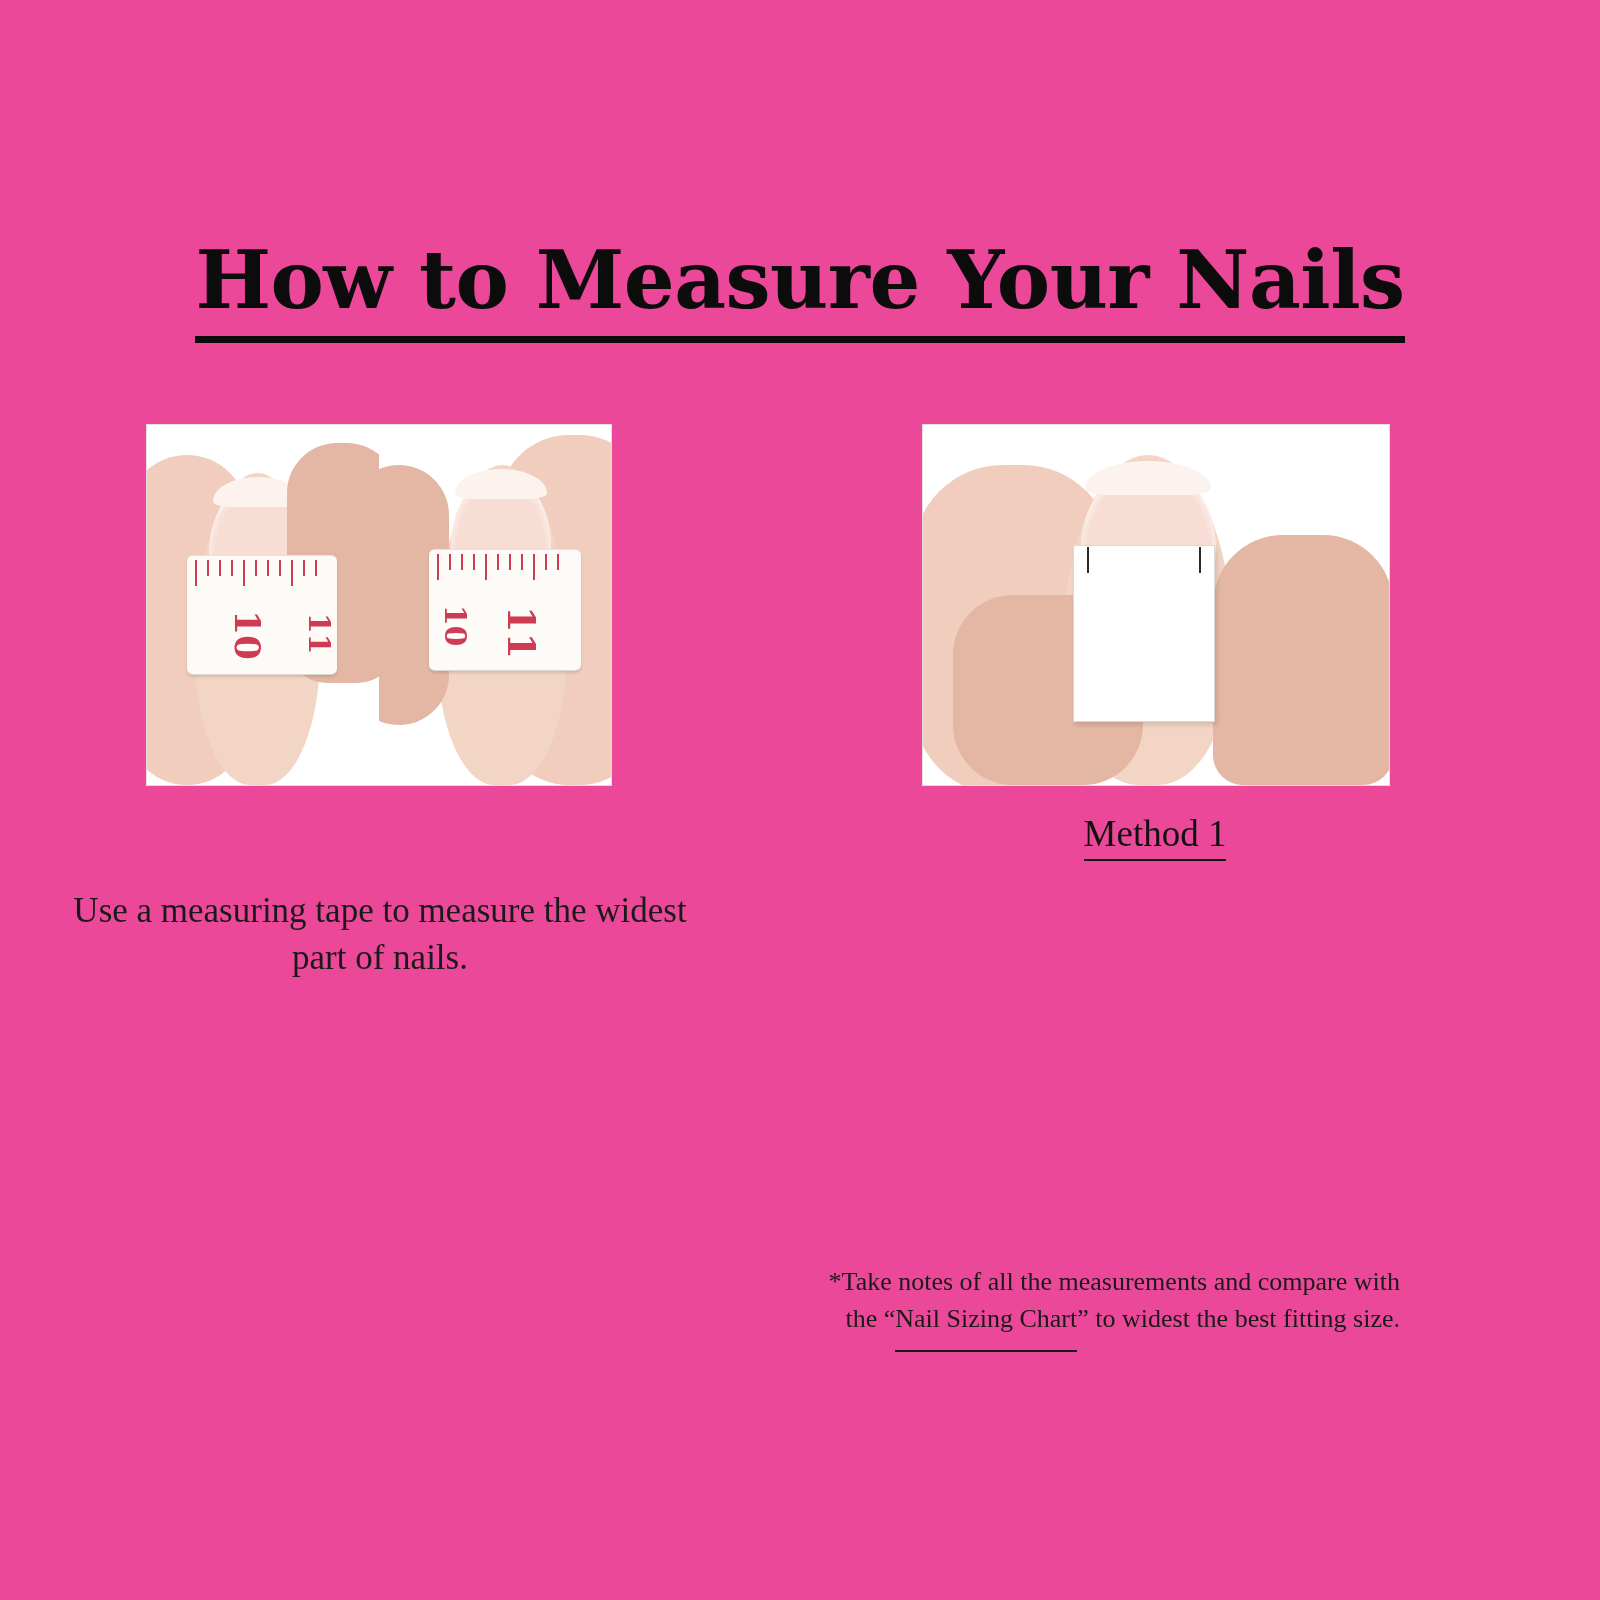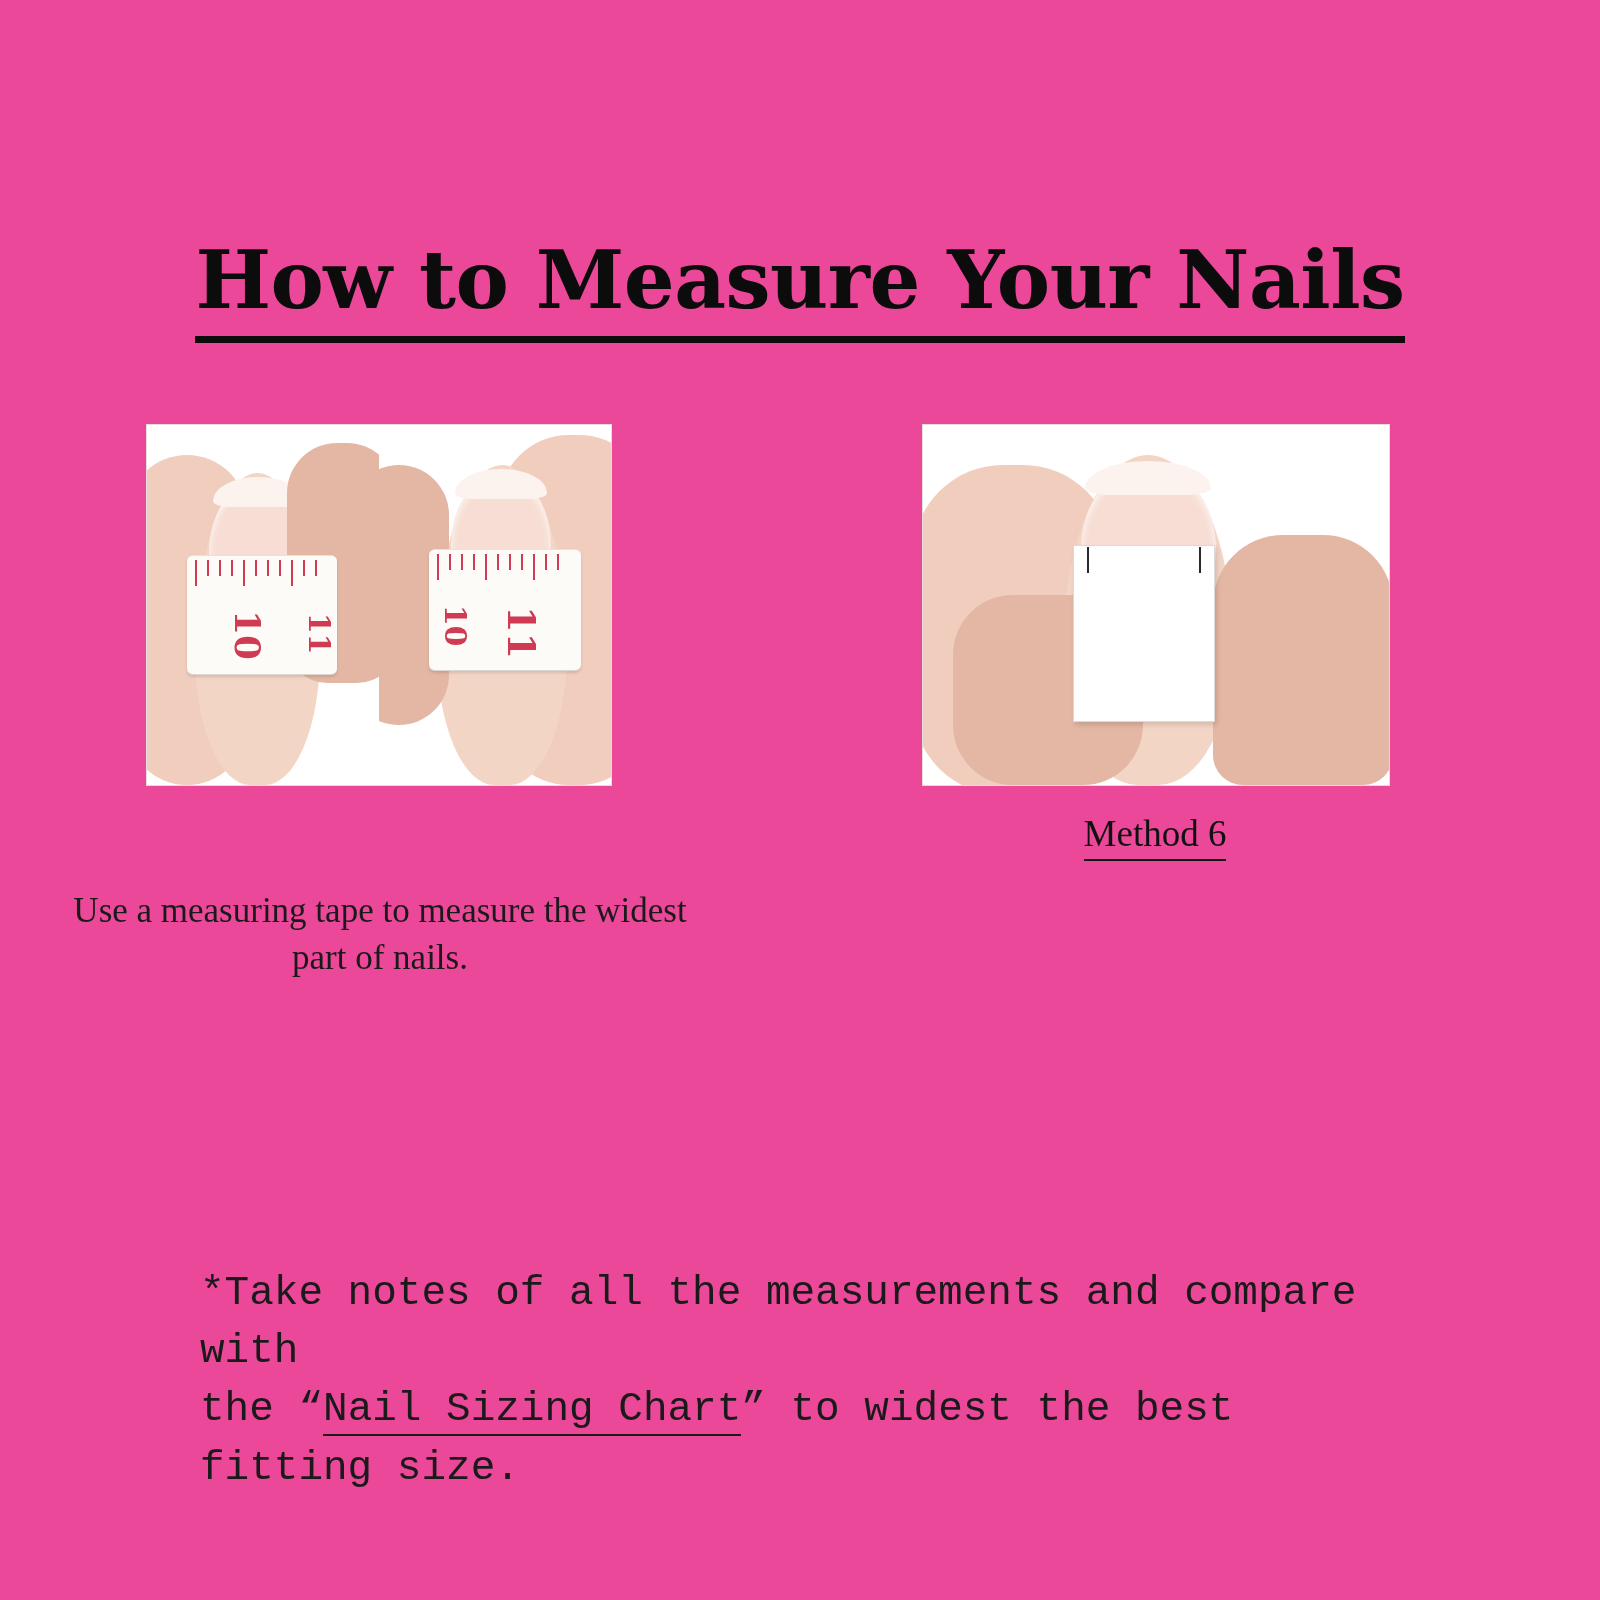--- a/index.html
+++ b/index.html
@@ -157,29 +157,29 @@
     color: #1a1a1a;
   }
   .m1-text { left: 60px; top: 888px; width: 640px; }
   .m2-text { left: 790px; top: 912px; width: 740px; }
 
   .footnote {
     position: absolute;
     left: 200px;
     top: 1264px;
     width: 1200px;
-    text-align: left;
-    font-family: Liberation Mono, monospace;
-    font-size: 41px;
+    text-align: right;
+    font-family: Liberation Serif, serif;
+    font-size: 26px;
     line-height: 1.42;
     color: #1a1a1a;
   }
   .u-chart {
     border-bottom: 2px solid #1a1a1a;
-    padding-bottom: 2px;
+    padding-bottom: 17px;
   }
 </style>
 </head>
 <body>
 
 <div class="page">
 
   <div class="title-wrap">
     <div class="title">How to Measure Your Nails</div>
   </div>
@@ -249,21 +249,21 @@
         <div class="skin skin-dark" style="left:30px;top:170px;width:190px;height:190px;border-radius:60px;"></div>
 
         <div class="paper" style="left:150px;top:120px;width:140px;height:175px;"></div>
         <div class="mark" style="left:164px;top:122px;height:26px;"></div>
         <div class="mark" style="left:276px;top:122px;height:26px;"></div>
       </div>
     </div>
   </div>
 
   <div class="method-label m2-label">
-    <span>Method 6</span>
+    <span>Method 1</span>
   </div>
 
   <div class="body-text m1-text">Use a measuring tape to measure the widest part of nails.</div>
 
   <div class="footnote">
     <div>*Take notes of all the measurements and compare with</div>
     <div>
       <span>the “</span><span class="u-chart">Nail Sizing Chart</span><span>” to widest the best fitting size.</span>
     </div>
   </div>

